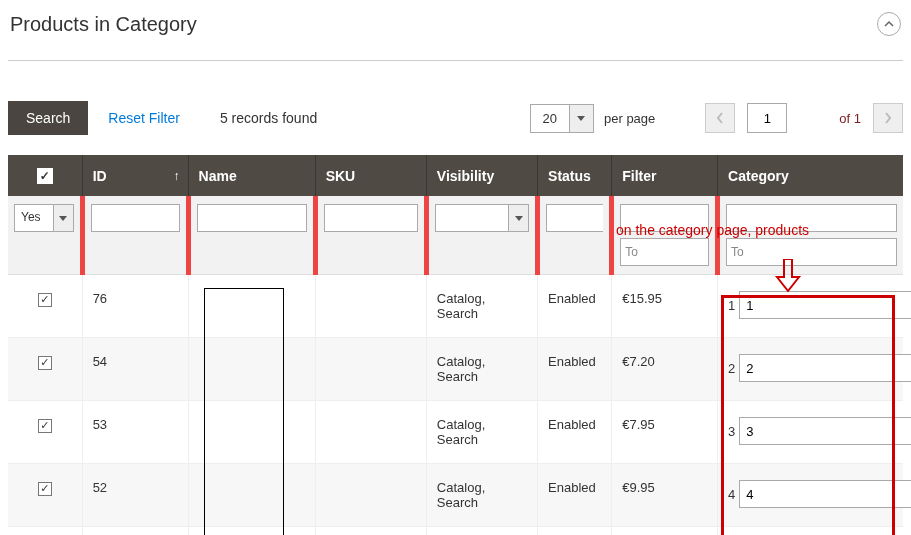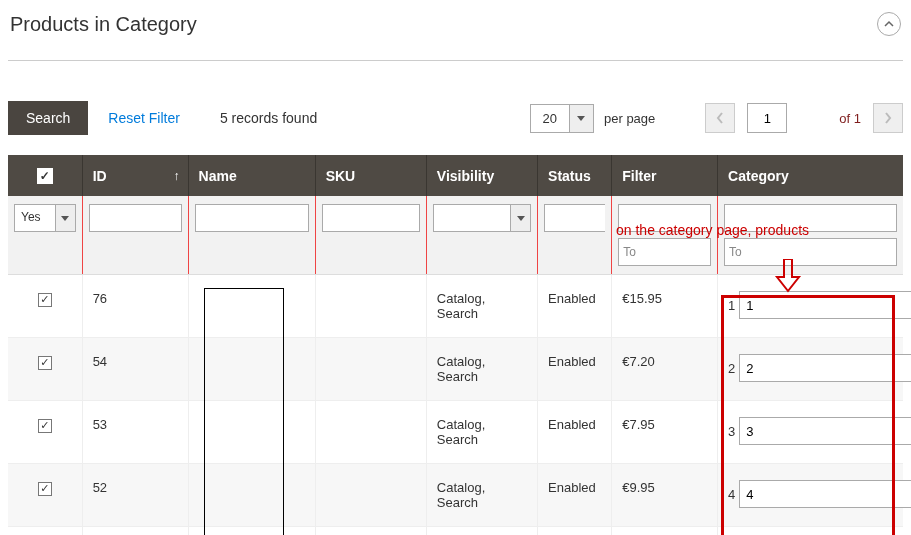--- a/index.html
+++ b/index.html
@@ -139,21 +139,21 @@
     font-size: 12px;
   }
   .checked-box {
     width:16px;height:16px;border:1px solid #fff;background:#fff;display:inline-flex;align-items:center;justify-content:center;color:#333;font-size:12px;
   }
 
   tr.filter-row td {
     background: #f2f2f2;
     padding: 8px 6px;
     vertical-align: top;
-    border-right: 1px solid #ef4444;
+    border-right: 5px solid #ef4444;
     border-bottom: 1px solid #ddd;
     position: relative;
   }
   tr.filter-row td:last-child { border-right: none; }
   .filter-input {
     width: 100%;
     height: 28px;
     border: 1px solid #aaa;
     background: #fff;
     padding: 0 4px;

